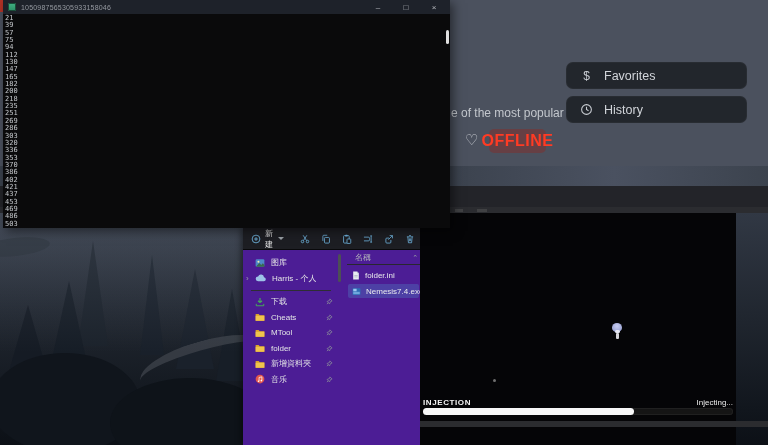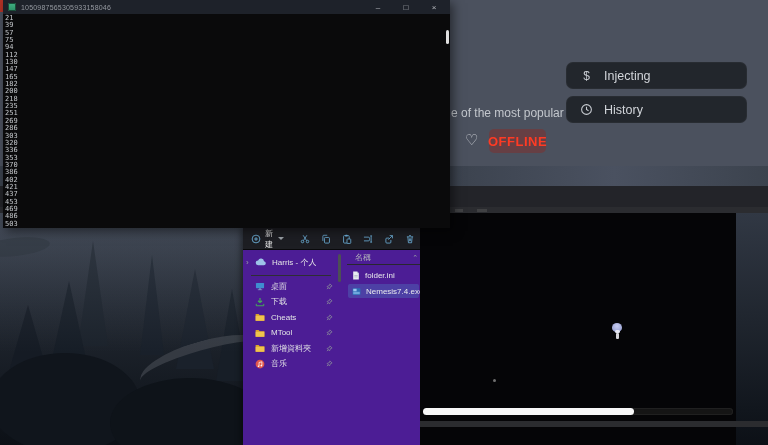--- a/index.html
+++ b/index.html
@@ -12,21 +12,21 @@
     background:linear-gradient(90deg,#3a414c,#46505f 28%,#39404b 55%,#4a5160 80%,#3c434e);z-index:1;}
   .site-band-dark{left:0;top:186px;width:768px;height:21px;background:#232429;z-index:1;}
   .site-band-mid{left:0;top:207px;width:768px;height:6px;background:#2b2c30;z-index:1;}
   .ui-smudge{height:3px;background:#4a4a4c;opacity:.7;z-index:2;}
 
   .partial-text{left:451px;top:106px;font-size:12px;color:#c3c7cd;z-index:2;white-space:nowrap;}
   .mini-heart{left:465px;top:131px;font-size:15px;color:#c7cad0;z-index:2;}
   .offline-badge{left:489px;top:129px;width:57px;height:24px;border-radius:5px;
     background:rgba(155,32,20,.35);display:flex;align-items:center;justify-content:center;
     z-index:2;}
-  .offline-badge span{font-size:13px;font-weight:bold;letter-spacing:.5px;color:#ff3b24;}
+  .offline-badge span{font-size:16px;font-weight:bold;letter-spacing:.5px;color:#ff3b24;}
 
   .wbtn-col{left:566px;top:62px;width:181px;display:flex;flex-direction:column;gap:7px;z-index:2;}
   .wbtn{height:27px;border-radius:7px;background:#22262c;display:flex;align-items:center;
         padding-left:14px;gap:11px;box-shadow:0 0 0 1px rgba(255,255,255,.03) inset;}
   .wbtn-icon{width:13px;display:flex;align-items:center;justify-content:center;}
   .wbtn-icon .dollar{color:#c9cdd3;font-size:12px;}
   .wbtn-label{font-size:12.5px;color:#d2d5da;}
 
   
   .game{left:0;top:213px;width:768px;height:232px;z-index:1;
@@ -114,21 +114,21 @@
   <div class="abs partial-text">e of the most popular F</div>
   <div class="abs mini-heart">♡</div>
   <div class="abs offline-badge">
     <span>OFFLINE</span>
   </div>
   <div class="abs wbtn-col">
       <div class="wbtn">
     <span class="wbtn-icon">
           <span class="dollar">$</span>
         </span>
-    <span class="wbtn-label">Injecting</span>
+    <span class="wbtn-label">Favorites</span>
   </div>
       <div class="wbtn">
     <span class="wbtn-icon">
           <svg width="13" height="13" viewBox="0 0 16 16">
             <circle cx="8" cy="8" r="6" fill="none" stroke="#c9cdd3" stroke-width="1.3"></circle>
             <path d="M8 4.5V8l2.5 1.5" fill="none" stroke="#c9cdd3" stroke-width="1.3"></path>
           </svg>
         </span>
     <span class="wbtn-label">History</span>
   </div>
@@ -146,20 +146,24 @@
     <div class="clump" style="left:-10px;top:140px;width:150px;height:100px;background:#10151c;"></div>
     <div class="clump" style="left:110px;top:165px;width:160px;height:90px;background:#0e1319;"></div>
     <div class="haze"></div>
   </div>
 
   <div class="abs injector">
     <div class="skull-head"></div>
     <div class="skull-jaw"></div>
     <div class="skull-body"></div>
     <div class="tiny-dot"></div>
+    <div class="inj-labels">
+      <span class="inj-title">INJECTION</span>
+      <span class="inj-status">Injecting...</span>
+    </div>
     <div class="inj-bar">
       <div class="inj-fill" style="width: 68%;"></div>
     </div>
   </div>
   <div class="abs bottom-strip"></div>
 
   <div class="abs explorer">
     <div class="exp-toolbar">
       <div class="new-group">
         <span id="new-icon-slot"><svg width="10" height="10" viewBox="0 0 16 16">
@@ -206,51 +210,46 @@
           <div class="tb-icon">
             <span><svg width="10" height="10" viewBox="0 0 16 16">
                 <path d="M3 4.5h10M6.5 2.5h3M4.5 4.5L5.5 14h5l1-9.5" fill="none" stroke="#6fb3dd" stroke-width="1.3"></path>
                 <path d="M7 7v4.5M9 7v4.5" stroke="#6fb3dd" stroke-width="1.3"></path>
               </svg></span>
           </div>
         </div>
     </div>
     <div class="exp-sidebar">
         <div class="sb-item">
+
+    <span style="display:flex">
+            <svg width="10" height="10" viewBox="0 0 16 16">
+              <rect x="1" y="2" width="14" height="12" rx="2" fill="#4d88c8"></rect>
+              <circle cx="5.5" cy="6" r="1.6" fill="#f4e9b0"></circle>
+              <path d="M2 13l5-5 3 3 2.5-2.5L15 11v3H2z" fill="#3a6b4e"></path>
+            </svg>
+          </span>
+    <span class="lbl">图库</span>
+
+  </div>
+        <div class="sb-item">
     <span class="chev">›</span>
     <span style="display:flex">
             <svg width="11" height="11" viewBox="0 0 16 16">
               <path d="M4.5 12a3.5 3.5 0 0 1 0-7 4.5 4.5 0 0 1 8.6 1.2A2.9 2.9 0 0 1 12.5 12z" fill="#9dc3e8"></path>
             </svg>
           </span>
     <span class="lbl">Harris - 个人</span>
 
   </div>
         <div class="sb-divider"></div>
         <div class="sb-item">
 
     <span style="display:flex">
             <svg width="10" height="10" viewBox="0 0 16 16">
-              <rect x="1.5" y="3" width="13" height="8.5" rx="1" fill="#3f8ed0"></rect>
-              <rect x="6.5" y="12" width="3" height="1.6" fill="#8fb3d4"></rect>
-              <rect x="4.5" y="13.6" width="7" height="1" fill="#8fb3d4"></rect>
-            </svg>
-          </span>
-    <span class="lbl">桌面</span>
-    <span class="pin">
-            <svg width="7" height="7" viewBox="0 0 16 16">
-              <path d="M9 2l5 5-3.5 1L8 13.5 2.5 8 8 5.5z" fill="none" stroke="#8e9399" stroke-width="1.6"></path>
-              <path d="M2 14l3.5-3.5" stroke="#8e9399" stroke-width="1.6"></path>
-            </svg>
-          </span>
-  </div>
-        <div class="sb-item">
-
-    <span style="display:flex">
-            <svg width="10" height="10" viewBox="0 0 16 16">
               <path d="M8 1.5V9M8 9L4.8 6M8 9l3.2-3" stroke="#45b058" stroke-width="1.8" fill="none"></path>
               <path d="M2 11v3h12v-3" stroke="#45b058" stroke-width="1.5" fill="none"></path>
             </svg>
           </span>
     <span class="lbl">下载</span>
     <span class="pin">
             <svg width="7" height="7" viewBox="0 0 16 16">
               <path d="M9 2l5 5-3.5 1L8 13.5 2.5 8 8 5.5z" fill="none" stroke="#8e9399" stroke-width="1.6"></path>
               <path d="M2 14l3.5-3.5" stroke="#8e9399" stroke-width="1.6"></path>
             </svg>
@@ -274,20 +273,36 @@
   </div>
         <div class="sb-item">
 
     <span style="display:flex">
             <svg width="10" height="10" viewBox="0 0 16 16">
               <path d="M1 3h5l1.4 2H15v9H1z" fill="#d9a32b"></path>
               <path d="M1 6h14v8H1z" fill="#f0c54d"></path>
             </svg>
           </span>
     <span class="lbl">MTool</span>
+    <span class="pin">
+            <svg width="7" height="7" viewBox="0 0 16 16">
+              <path d="M9 2l5 5-3.5 1L8 13.5 2.5 8 8 5.5z" fill="none" stroke="#8e9399" stroke-width="1.6"></path>
+              <path d="M2 14l3.5-3.5" stroke="#8e9399" stroke-width="1.6"></path>
+            </svg>
+          </span>
+  </div>
+        <div class="sb-item">
+
+    <span style="display:flex">
+            <svg width="10" height="10" viewBox="0 0 16 16">
+              <path d="M1 3h5l1.4 2H15v9H1z" fill="#d9a32b"></path>
+              <path d="M1 6h14v8H1z" fill="#f0c54d"></path>
+            </svg>
+          </span>
+    <span class="lbl">folder</span>
     <span class="pin">
             <svg width="7" height="7" viewBox="0 0 16 16">
               <path d="M9 2l5 5-3.5 1L8 13.5 2.5 8 8 5.5z" fill="none" stroke="#8e9399" stroke-width="1.6"></path>
               <path d="M2 14l3.5-3.5" stroke="#8e9399" stroke-width="1.6"></path>
             </svg>
           </span>
   </div>
         <div class="sb-item">
 
     <span style="display:flex">

